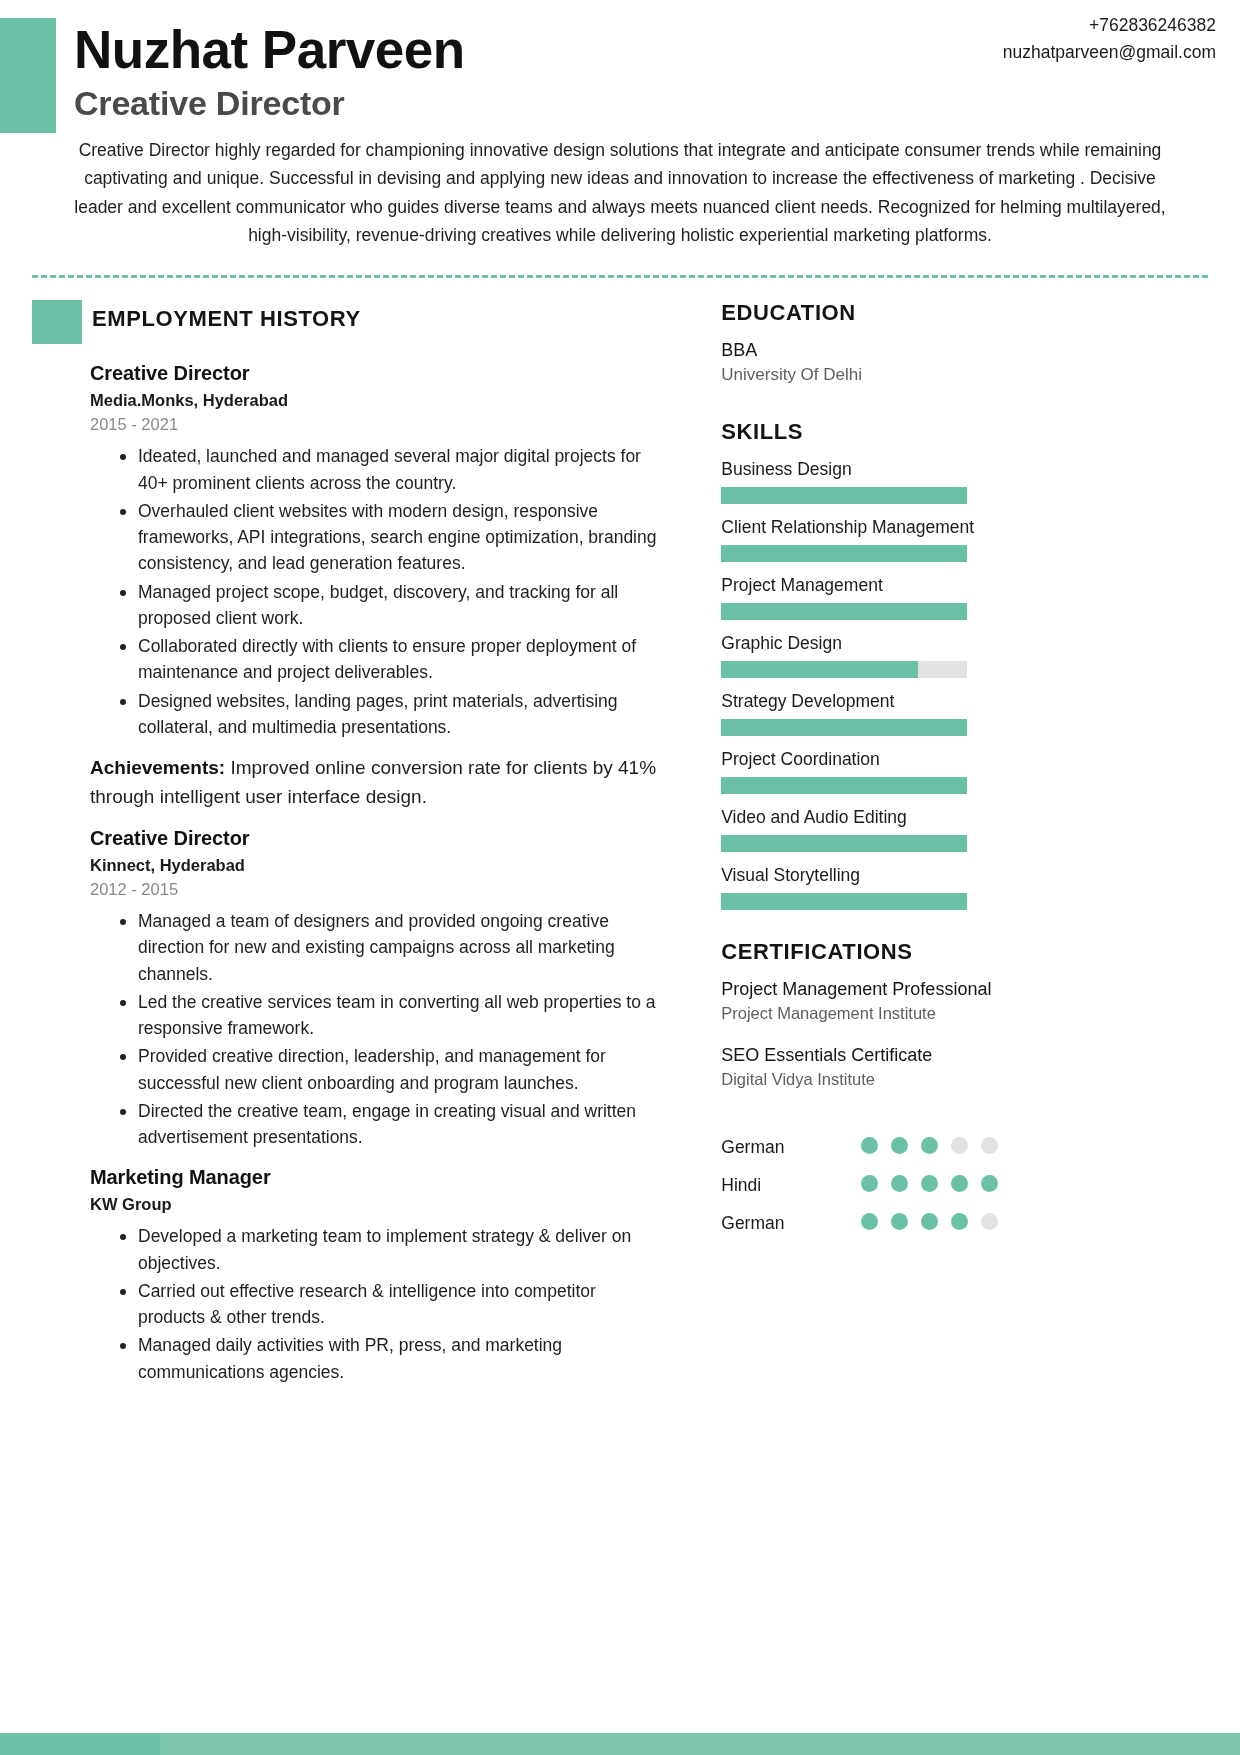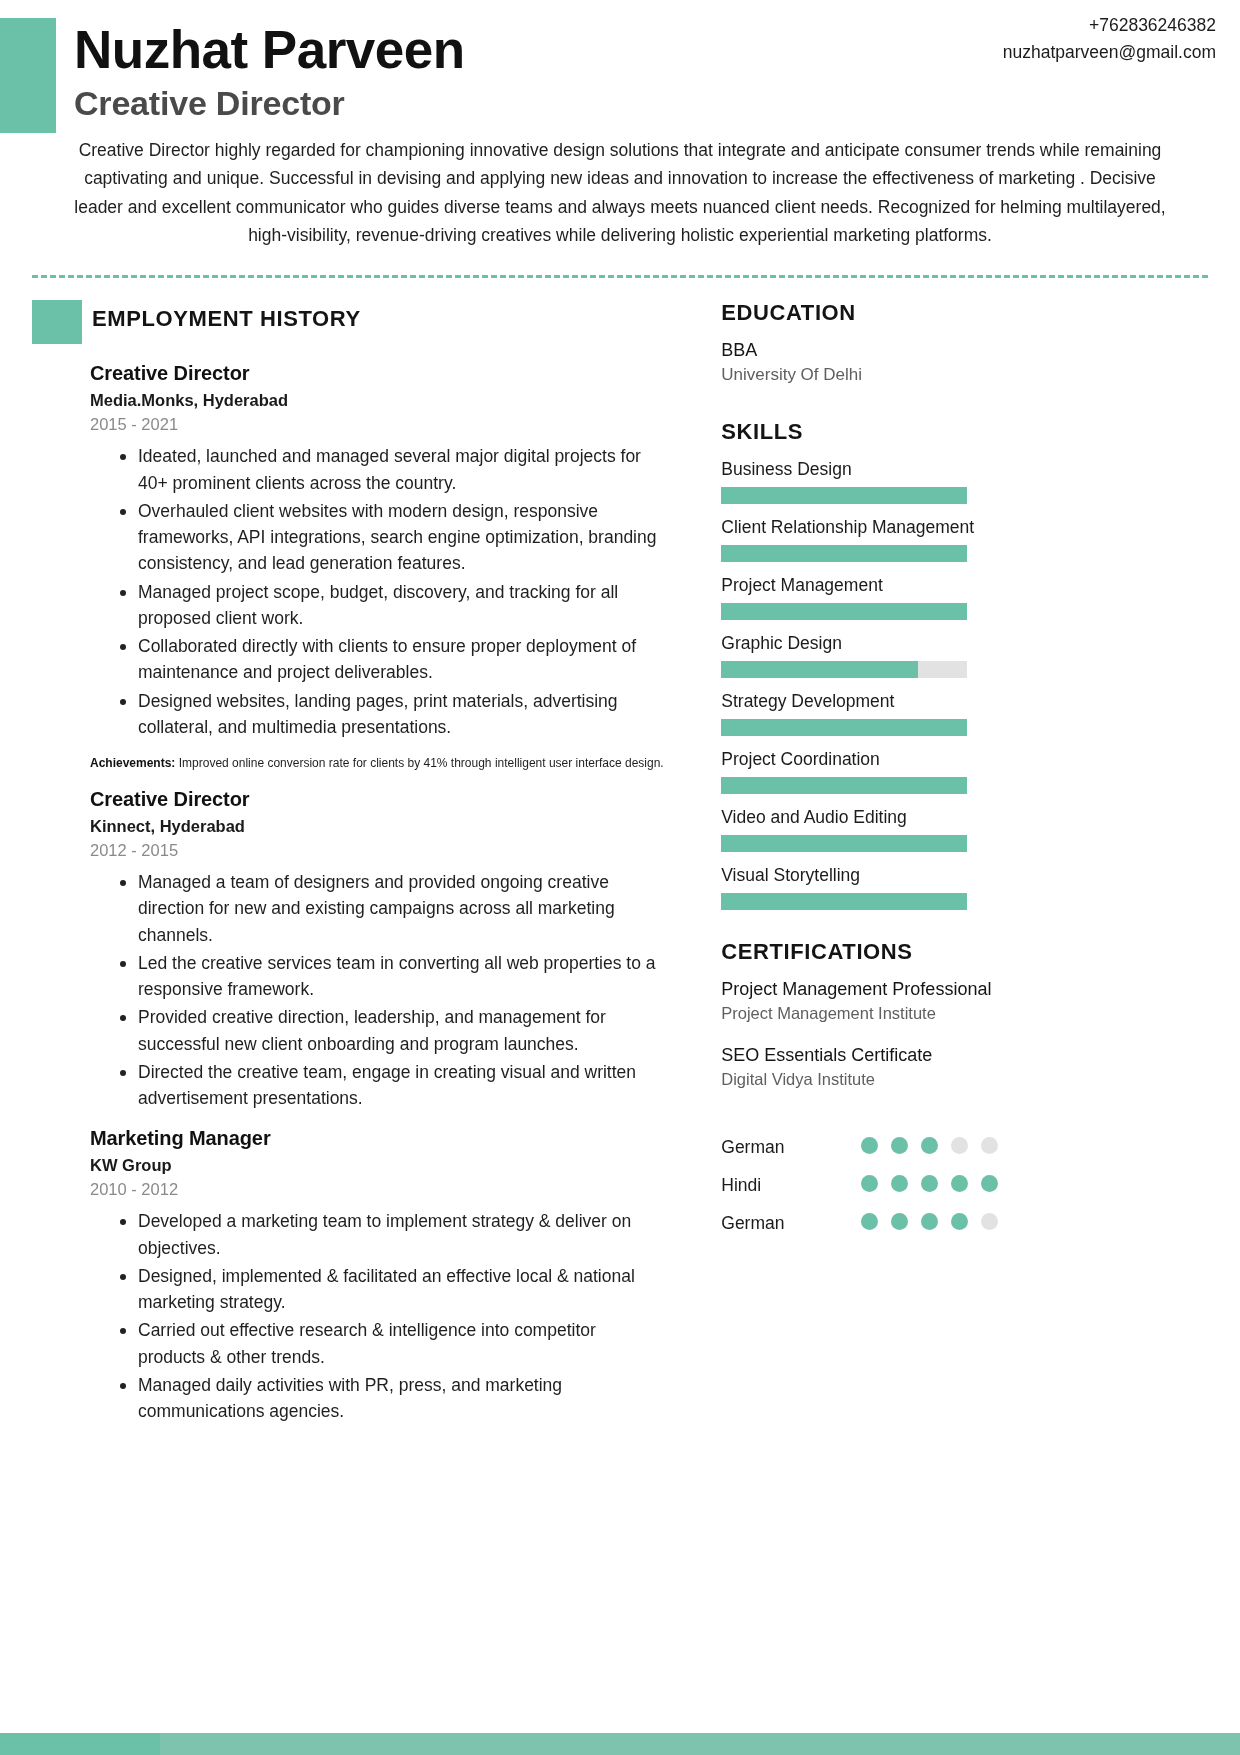--- a/index.html
+++ b/index.html
@@ -165,21 +165,21 @@
     content: "";
     position: absolute;
     left: 0;
     top: 11px;
     width: 6px;
     height: 6px;
     border-radius: 50%;
     background: #222222;
   }
   .achievements {
-    font-size: 12px;
+    font-size: 19px;
     line-height: 1.5;
     color: #1f1f1f;
     margin-top: 14px;
   }
   .achievements b {
     font-weight: bold;
     color: #111111;
   }
 
   
@@ -322,24 +322,22 @@
             <ul class="bullets">
               <li>Managed a team of designers and provided ongoing creative direction for new and existing campaigns across all marketing channels.</li>
               <li>Led the creative services team in converting all web properties to a responsive framework.</li>
               <li>Provided creative direction, leadership, and management for successful new client onboarding and program launches.</li>
               <li>Directed the creative team, engage in creating visual and written advertisement presentations.</li>
             </ul>
           </div>
           <div class="job">
             <div class="job-role">Marketing Manager</div>
             <div class="job-company">KW Group</div>
-            <div class="job-dates">2010 - 2012</div>
             <ul class="bullets">
               <li>Developed a marketing team to implement strategy &amp; deliver on objectives.</li>
-              <li>Designed, implemented &amp; facilitated an effective local &amp; national marketing strategy.</li>
               <li>Carried out effective research &amp; intelligence into competitor products &amp; other trends.</li>
               <li>Managed daily activities with PR, press, and marketing communications agencies.</li>
             </ul>
           </div>
         </div>
     </div>
 
     <div class="col-right">
 
       <div class="section-title-right">EDUCATION</div>

